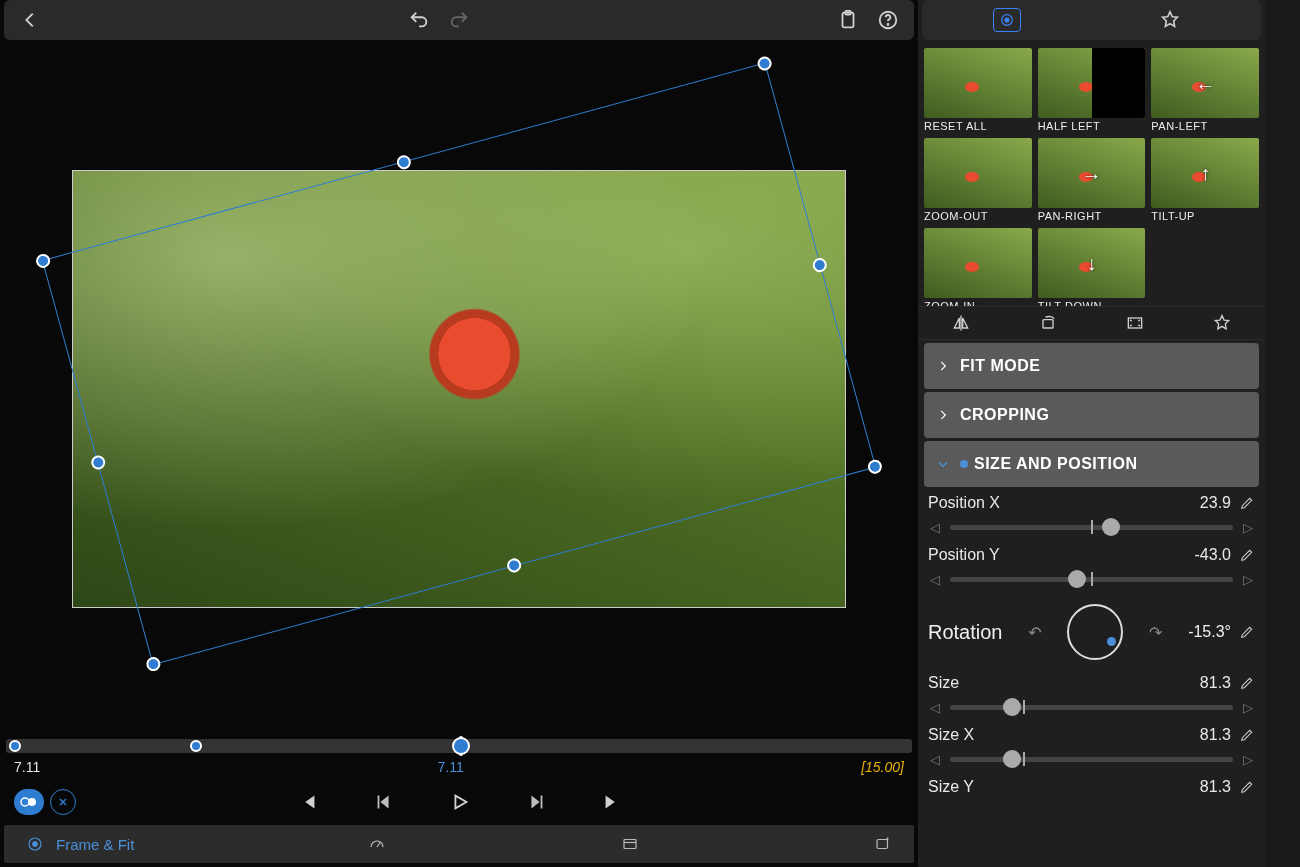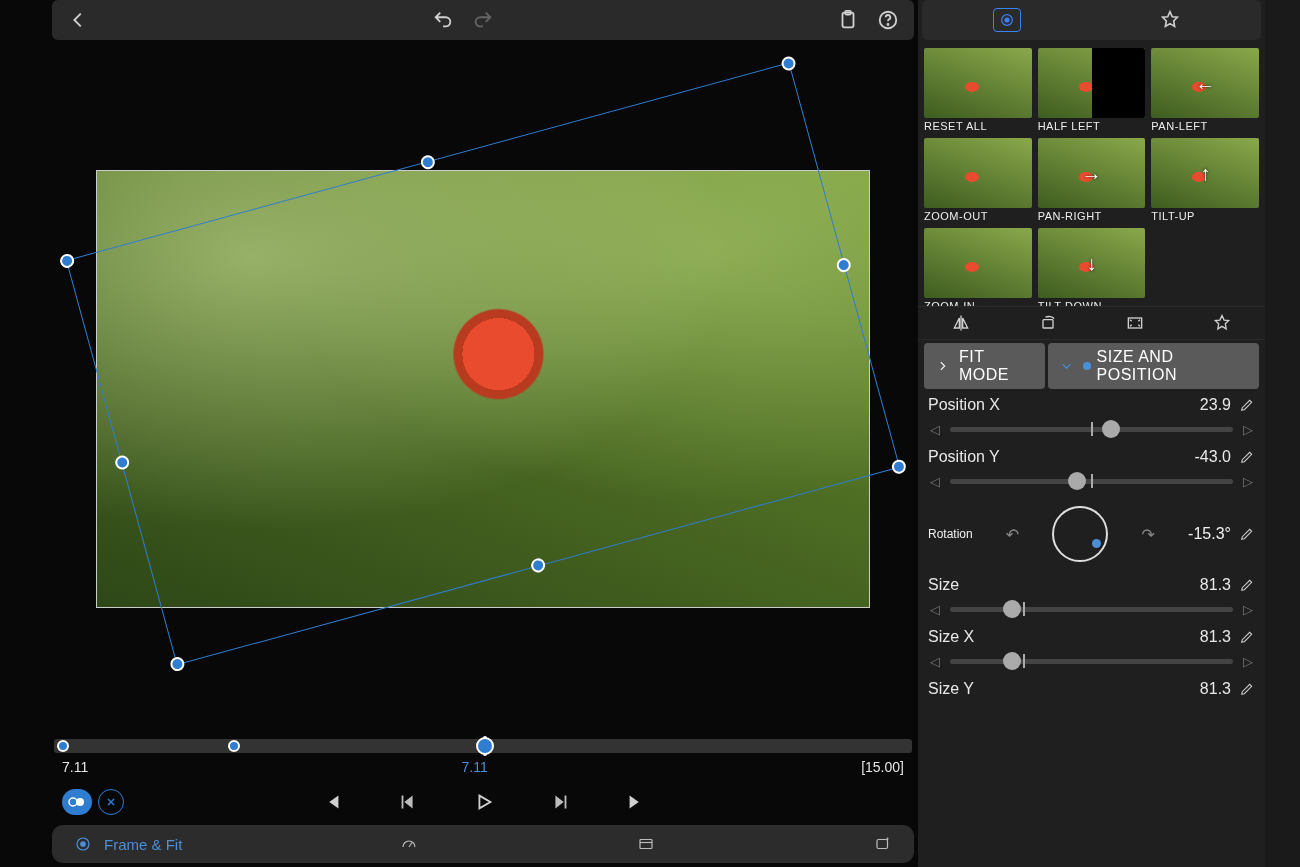--- a/index.html
+++ b/index.html
@@ -6,21 +6,21 @@
 body {
   width: 1300px; height: 867px;
   background: #1a1a1a;
   font-family: -apple-system, "Helvetica Neue", Arial, sans-serif;
   color: #f0f0f0;
   overflow: hidden;
 }
 
 
 .app { display: flex; width: 100%; height: 100%; }
-.left { width: 918px; display: flex; flex-direction: column; background: #080808; padding-left: 48px; }
+.left { width: 918px; display: flex; flex-direction: column; background: #080808; }
 .right { width: 347px; display: flex; flex-direction: column; background: #1f1f1f; }
 
 
 .topbar { height: 40px; background: #2a2a2a; display: flex; align-items: center; padding: 0 6px; border-radius: 6px; margin: 0 4px 2px 4px; }
 .topbar .spacer { flex: 1; }
 .iconbtn { width: 40px; height: 40px; display: flex; align-items: center; justify-content: center; color: #d0d0d0; cursor: pointer; }
 .iconbtn.dim { opacity: .35; }
 .iconbtn svg { width: 22px; height: 22px; }
 
 .right .topbar { justify-content: space-around; }
@@ -61,69 +61,69 @@
 .h-l  { left: 0; top: 50%; } .h-r { left: 100%; top: 50%; }
 .h-bl { left: 0; top: 100%; } .h-b { left: 50%; top: 100%; } .h-br { left: 100%; top: 100%; }
 
 
 .timeline-wrap { padding: 0 4px; }
 .timeline { height: 14px; background: #333; border-radius: 3px; position: relative; margin: 3px 2px 0 2px; }
 .timeline .key { position:absolute; top:50%; transform:translate(-50%,-50%); width:12px; height:12px; border-radius:50%; background:#2f7dd1; border:2px solid #fff; }
 .timeline .scrub { position:absolute; top:-3px; bottom:-3px; width:4px; background:#fff; border-radius:2px; }
 .timeline .scrub::before { content:""; position:absolute; left:50%; top:50%; transform:translate(-50%,-50%); width:14px; height:14px; border-radius:50%; background:#2f7dd1; border:2px solid #fff; }
 .timerow { display:flex; justify-content:space-between; padding: 6px 10px 4px; font-size:14px; }
-.timerow .t-left { color:#e8e8e8; } .timerow .t-cur { color:#4a8fd8; } .timerow .t-dur { color:#e5e5e5; }
+.timerow .t-left { color:#e8e8e8; } .timerow .t-cur { color:#4a8fd8; } .timerow .t-dur { color:#eab308;font-style:italic; }
 
 .transport { height: 46px; display:flex; align-items:center; padding: 0 10px; }
 .keytoggles { display:flex; gap:6px; margin-right: auto; }
 .keytoggles .pill { width:30px; height:26px; border-radius:13px; background:#2f7dd1; display:flex; align-items:center; justify-content:center; color:#fff; }
 .keytoggles .circlebtn { width:26px; height:26px; border-radius:50%; border:1.5px solid #2f7dd1; display:flex; align-items:center; justify-content:center; color:#2f7dd1; }
 .transport .tbtns { margin: 0 auto; display:flex; gap:36px; color:#d8d8d8; }
 .transport .tbtns svg { width:22px; height:22px; }
 .transport .spacer2 { margin-left:auto; width:60px; }
 
-.tabbar { height: 38px; background:#2c2c2c; margin: 0 4px 4px 4px; border-radius:11px; display:flex; align-items:center; padding: 0 20px; justify-content: space-between; }
+.tabbar { height: 38px; background:#2c2c2c; margin: 0 4px 4px 4px; border-radius:2px; display:flex; align-items:center; padding: 0 20px; justify-content: space-between; }
 .tabbar .tab { display:flex; align-items:center; gap:10px; color:#bbb; font-size:15px; }
 .tabbar .tab.active { color:#4a8fd8; }
 .tabbar .tab svg { width:22px; height:18px; }
 
 
 .presets { height: 264px; overflow:hidden; padding: 6px; display:grid; grid-template-columns: repeat(3,1fr); gap:6px; }
 .preset { display:flex; flex-direction:column; gap:2px; }
 .thumb { height: 70px; background: linear-gradient(200deg,#8aa84a,#3e5c1f); border-radius:2px; position:relative; overflow:hidden; }
 .thumb .bug { position:absolute; width:14px; height:10px; background:#e94b2f; border-radius:50%; left:38%; top:48%; }
 .thumb .overlay-arrow { position:absolute; left:50%; top:50%; transform:translate(-50%,-50%); color:#fff; font-size:20px; font-weight:bold; text-shadow:0 0 3px #000; }
 .preset .lbl { font-size:11px; letter-spacing:.5px; color:#eee; }
 .half-left::after { content:""; position:absolute; right:0; top:0; bottom:0; width:50%; background:#000; }
 .half-right::after { content:""; position:absolute; left:0; top:0; bottom:0; width:50%; background:#000; }
 
 .tool-icons { height: 34px; display:flex; justify-content:space-around; align-items:center; color:#d0d0d0; background:#1f1f1f; border-top:1px solid #2b2b2b; border-bottom:1px solid #2b2b2b; }
 .tool-icons svg { width:20px; height:20px; }
 
-.accordion { display:flex; flex-direction:row; gap:3px; padding: 3px 6px; }
+.accordion { display:flex; flex-direction:column; gap:3px; padding: 3px 6px; font-weight: bold; }
 .section-hdr { background:#5a5a5a; height:46px; display:flex; align-items:center; gap:10px; border-radius:4px; padding:0 12px; font-size:16px; letter-spacing:.5px; color:#fff; }
 .section-hdr .chev { width:14px; height:14px; }
 .section-hdr.open { }
 .section-hdr .dot { width:8px; height:8px; background:#4a8fd8; border-radius:50%; margin-right:-4px; }
 
 .params { flex:1; overflow:auto; padding: 4px 10px 10px; display:flex; flex-direction:column; gap:8px; }
 .param { display:flex; flex-direction:column; gap:4px; }
 .param-row { display:flex; justify-content:space-between; align-items:center; font-size:16px; color:#e8e8e8; }
 .param-row .val { display:flex; align-items:center; gap:8px; }
 .slider-row { display:flex; align-items:center; gap:8px; }
 .slider-row .arrow { color:#777; font-size:13px; width:14px; text-align:center; }
 .slider { flex:1; height:22px; position:relative; display:flex; align-items:center; }
 .track { height:5px; background:#444; border-radius:3px; width:100%; position:relative; }
 .knob { position:absolute; width:18px; height:18px; border-radius:50%; background:#aaa; top:50%; transform:translate(-50%,-50%); }
 .tickc { position:absolute; width:2px; height:14px; background:#aaa; top:50%; transform:translate(-50%,-50%); }
 
 .rotation-row { display:flex; align-items:center; justify-content:space-between; margin: 6px 0; }
 .dial { width:56px; height:56px; border-radius:50%; border:2px solid #ddd; position:relative; }
 .dial .indicator { position:absolute; width:9px; height:9px; background:#4a8fd8; border-radius:50%; left:72%; top:60%; }
-.rotation-row .lbl { font-size:12px;text-align:right; }
+.rotation-row .lbl { font-size:20px;text-align:right; }
 .rotation-row .nudge { color:#888; }
 .rotation-row .val { display:flex; align-items:center; gap:8px; font-size:16px; }
 
 .editpencil { width:16px; height:16px; }
 </style>
 </head>
 <body>
 
 <div class="app">
 
@@ -357,20 +357,26 @@
         </div>
     </div>
 
     <div class="accordion">
       <div class="section-hdr">
         <svg class="chev" viewBox="0 0 24 24" fill="none" stroke="#fff" stroke-width="2">
             <path d="M9 5 L16 12 L9 19"></path>
           </svg>
         <span>FIT MODE</span>
       </div>
+      <div class="section-hdr">
+        <svg class="chev" viewBox="0 0 24 24" fill="none" stroke="#fff" stroke-width="2">
+            <path d="M9 5 L16 12 L9 19"></path>
+          </svg>
+        <span>CROPPING</span>
+      </div>
       <div class="section-hdr open">
         <svg class="chev" viewBox="0 0 24 24" fill="none" stroke="#4a8fd8" stroke-width="2">
             <path d="M5 9 L12 16 L19 9"></path>
           </svg>
         <span class="dot"></span>
         <span>SIZE AND POSITION</span>
       </div>
     </div>
 
     <div class="params">

